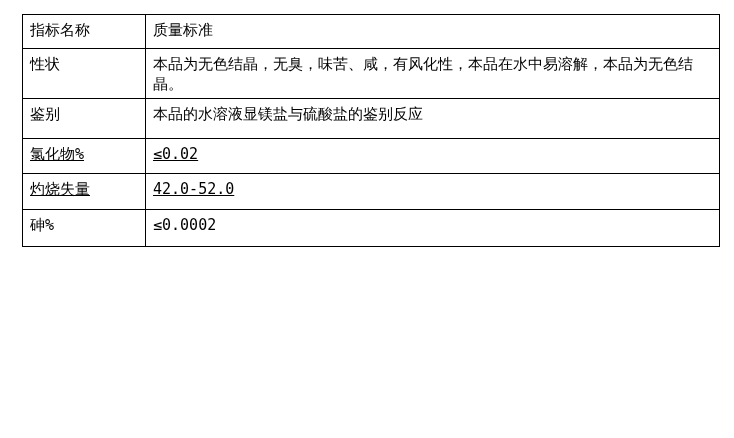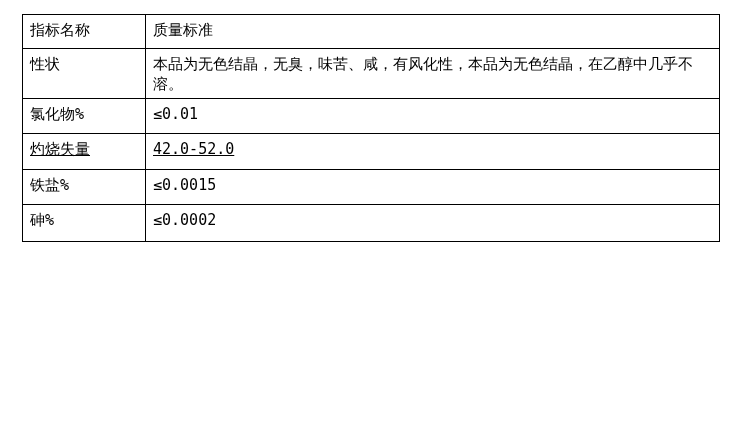--- a/index.html
+++ b/index.html
@@ -49,33 +49,33 @@
       <col class="c-name">
       <col class="c-value">
     </colgroup>
     <tbody>
       <tr style="height:34px;">
         <th>指标名称</th>
         <th>质量标准</th>
       </tr>
       <tr style="height:42px;margin-left:28px;">
         <td>性状</td>
-        <td>本品为无色结晶，无臭，味苦、咸，有风化性，本品为无色结晶，在乙醇中几乎不溶。</td>
+        <td>本品为无色结晶，无臭，味苦、咸，有风化性，本品在水中易溶解，本品为无色结晶。</td>
       </tr>
-      <tr style="height:35px;">
+      <tr style="height:40px;">
+        <td>鉴别</td>
+        <td>本品的水溶液显镁盐与硫酸盐的鉴别反应</td>
+      </tr>
+      <tr style="height:35px;text-decoration:underline;">
         <td>氯化物%</td>
-        <td>≤0.01</td>
+        <td>≤0.02</td>
       </tr>
       <tr style="height:36px;text-decoration:underline;">
         <td>灼烧失量</td>
         <td>42.0-52.0</td>
-      </tr>
-      <tr style="height:35px;">
-        <td>铁盐%</td>
-        <td>≤0.0015</td>
       </tr>
       <tr style="height:37px;">
         <td>砷%</td>
         <td>≤0.0002</td>
       </tr>
     </tbody>
   </table>
 </div>
 
 </body></html>

